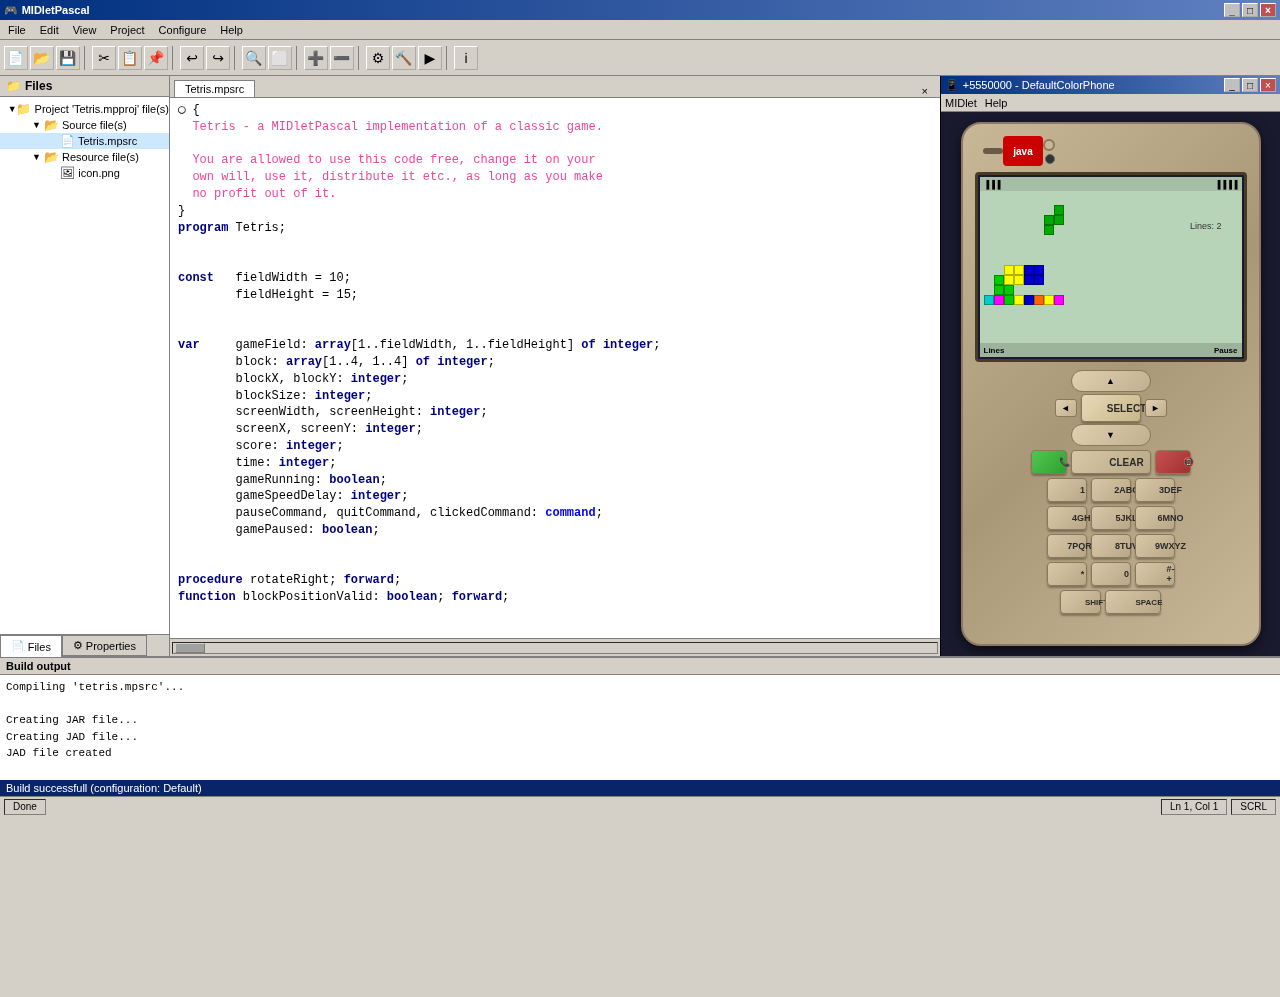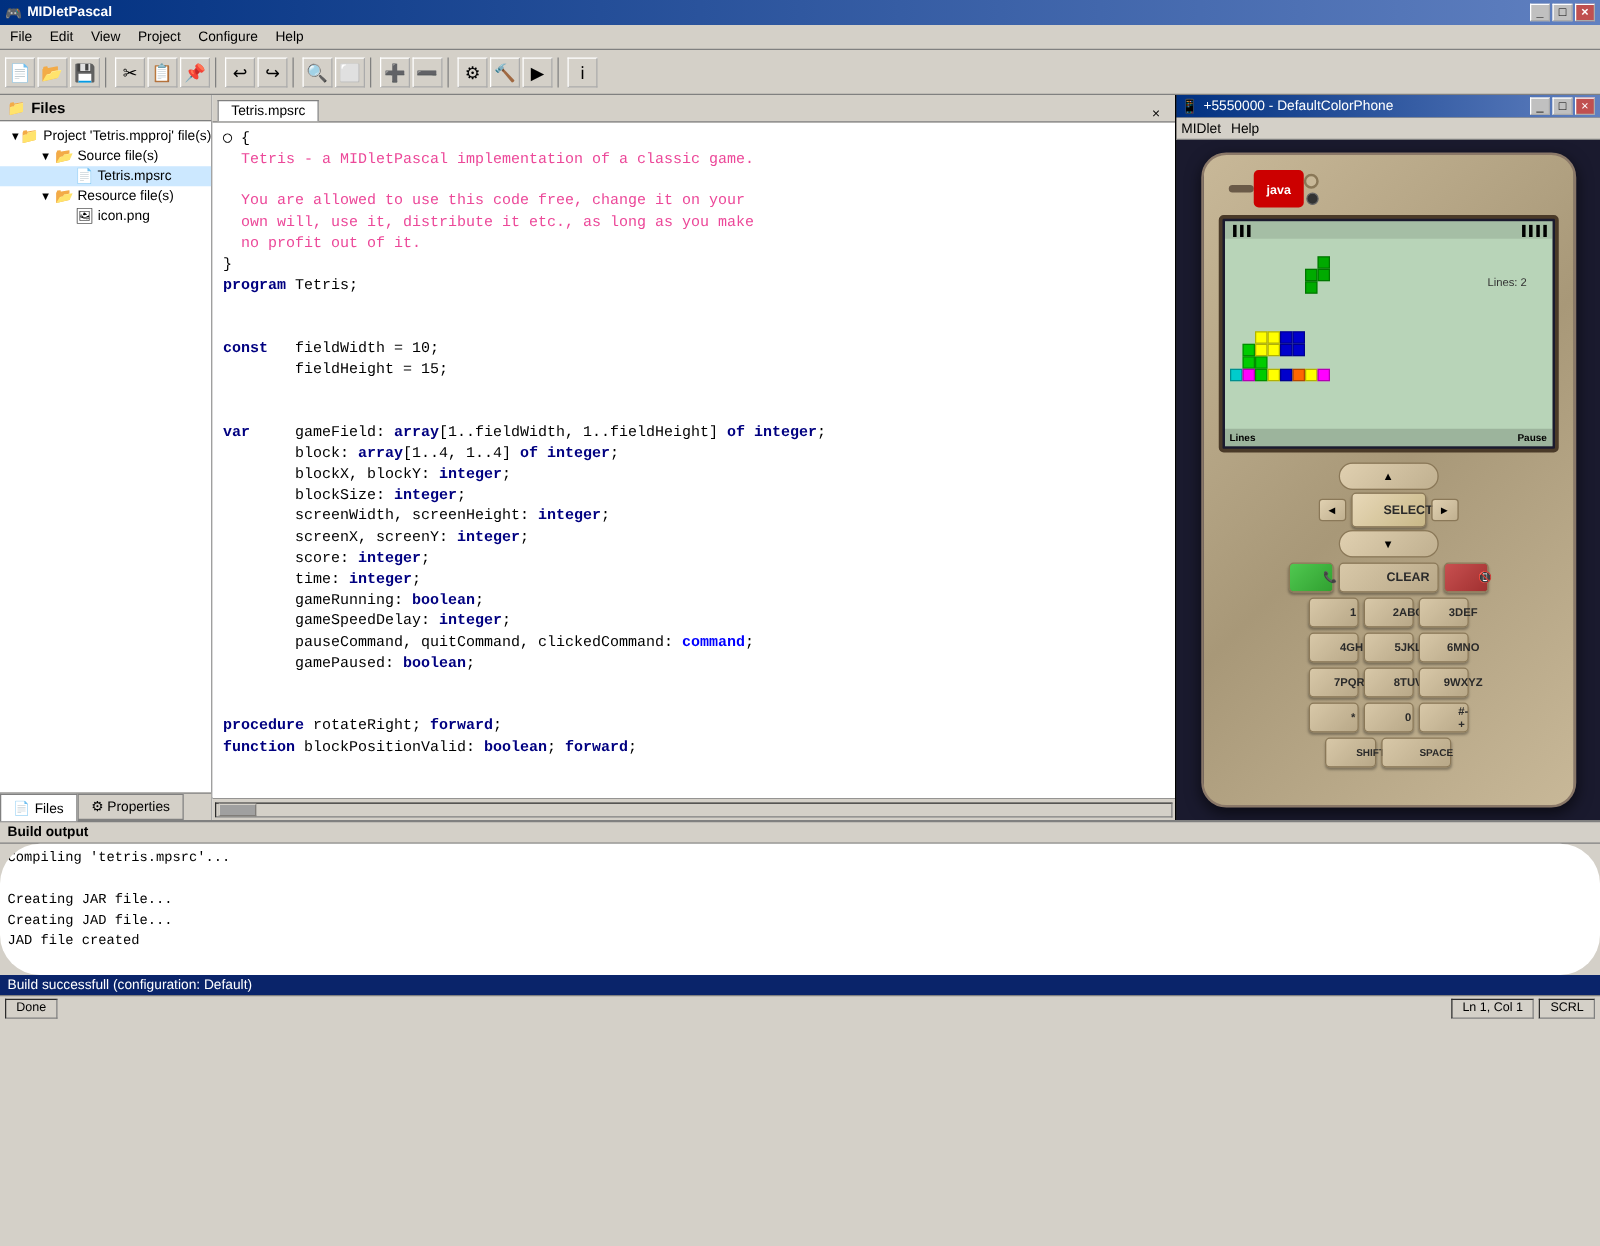--- a/index.html
+++ b/index.html
@@ -329,21 +329,20 @@
       font-size: 11px;
     }
     #build-output-content {
       flex: 1;
       background: white;
       overflow: auto;
       padding: 4px 6px;
       font-family: 'Courier New', monospace;
       font-size: 11px;
       line-height: 1.5;
-      border-radius: 32px;
     }
     #build-success-bar {
       background: #0a246a;
       color: white;
       padding: 2px 6px;
       font-size: 11px;
     }
 
     
     #editor-scrollbar {

